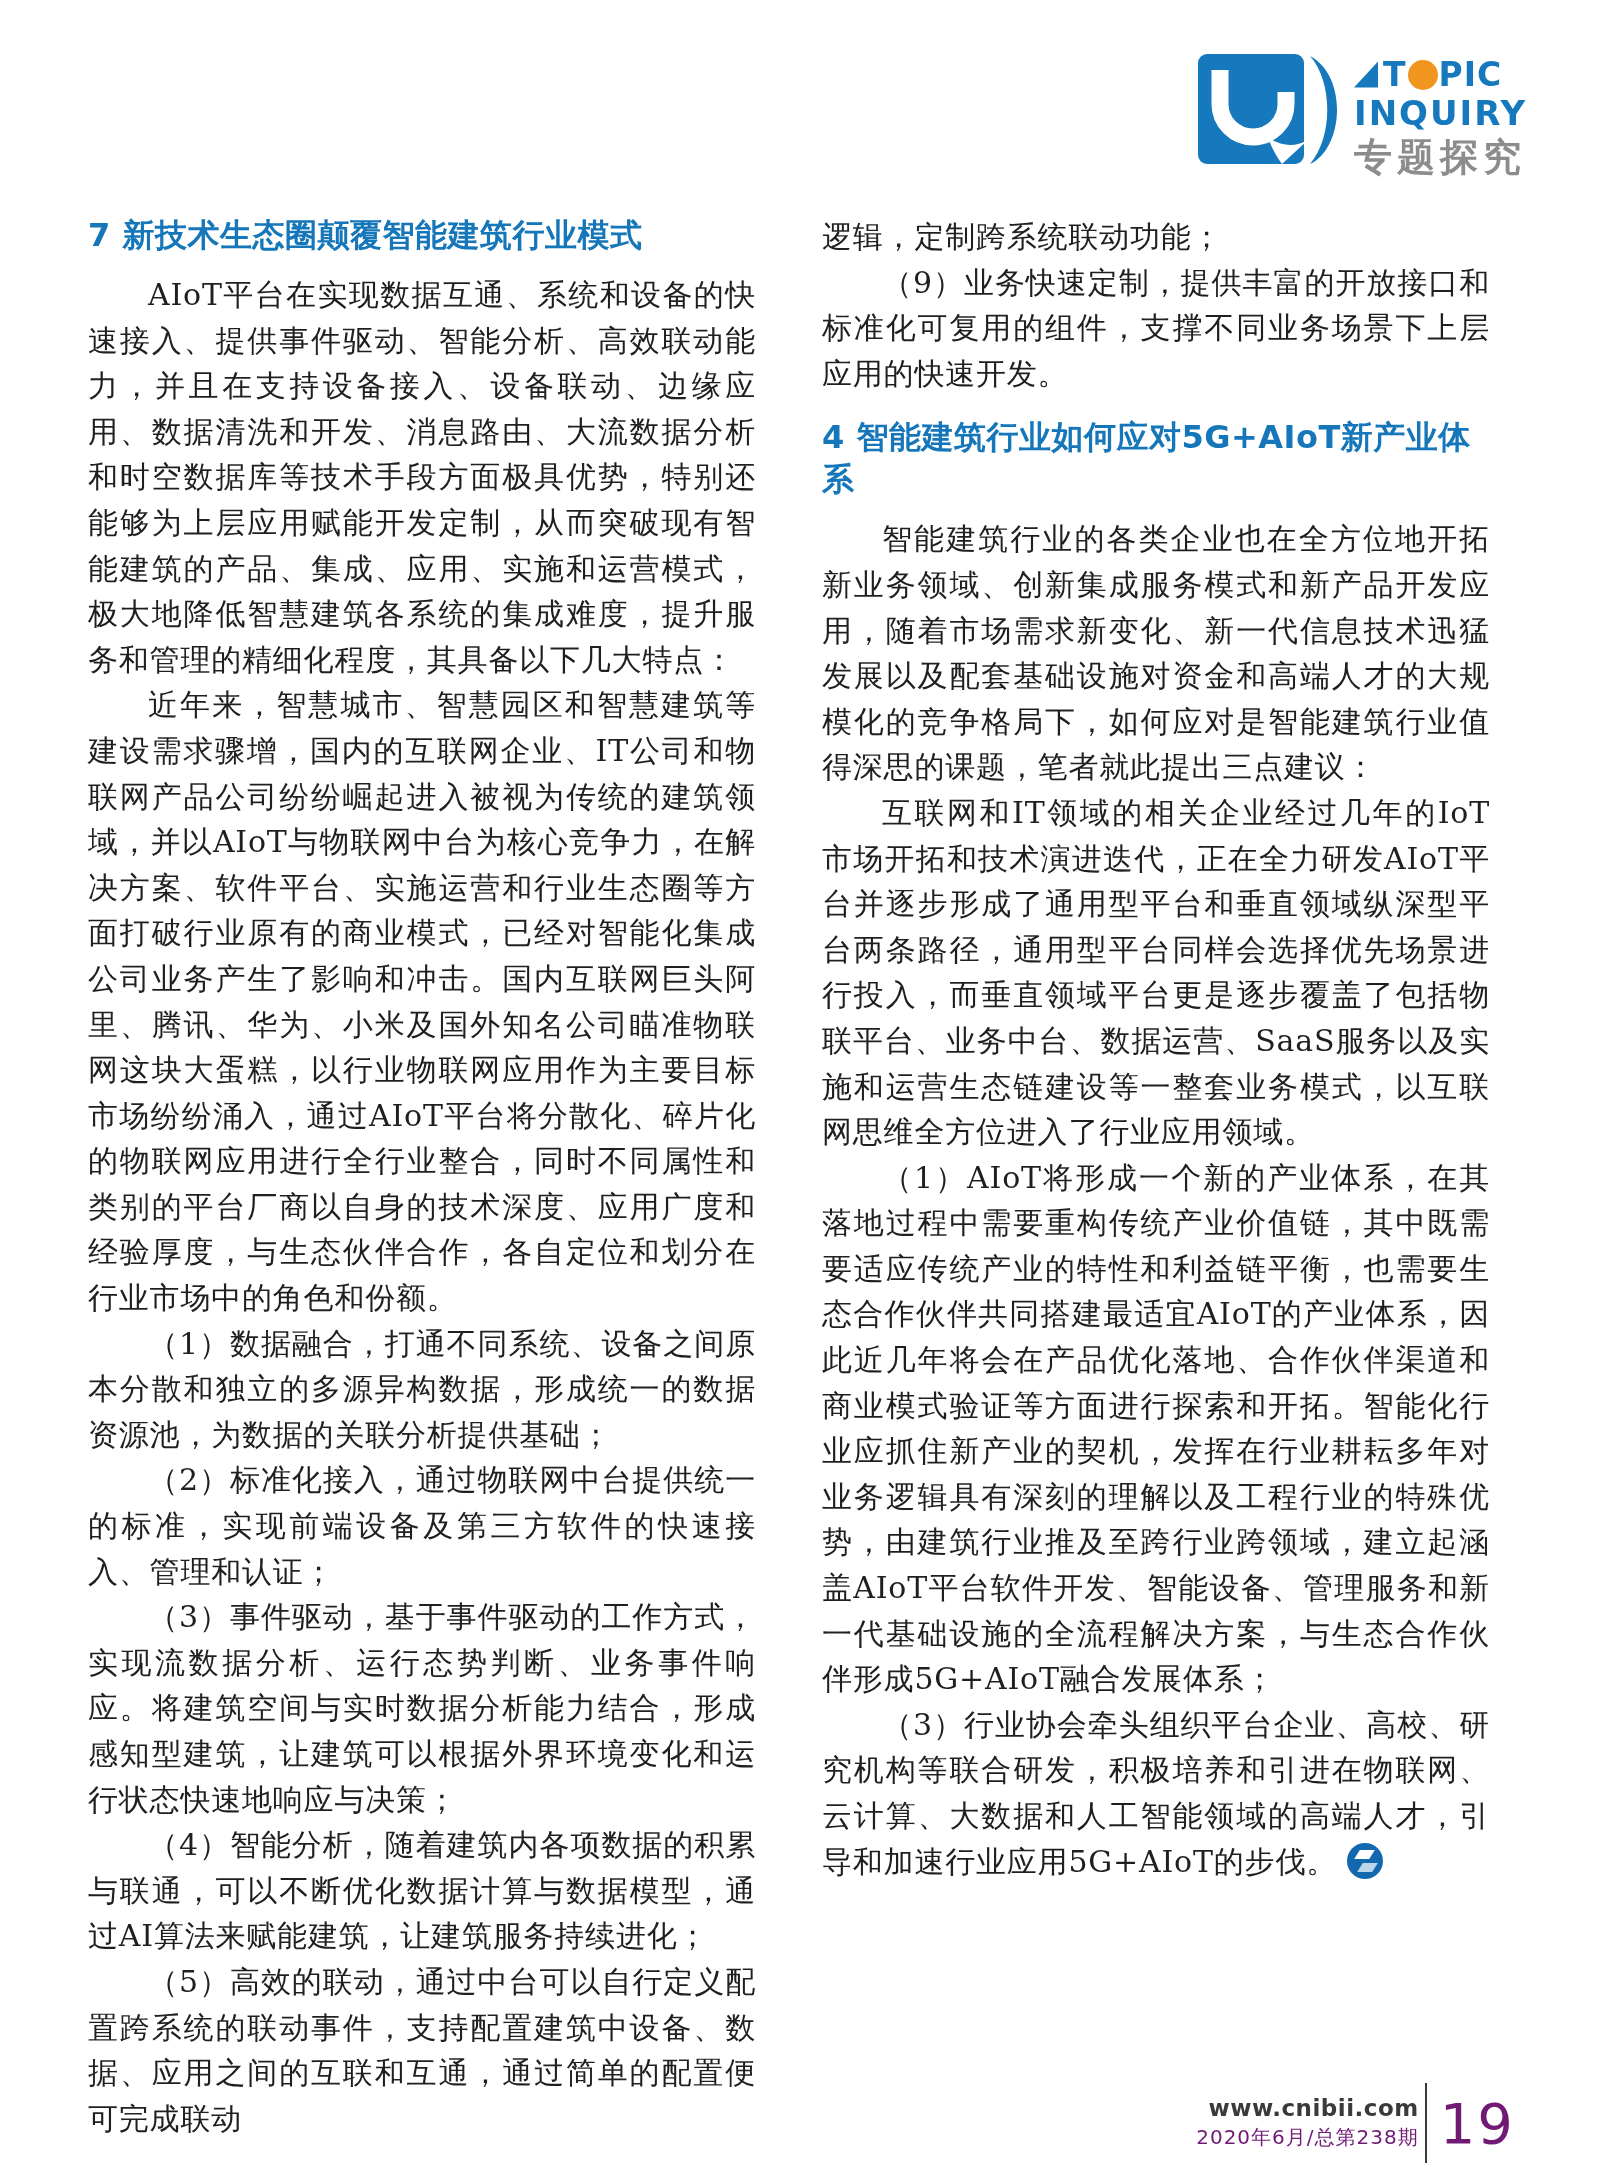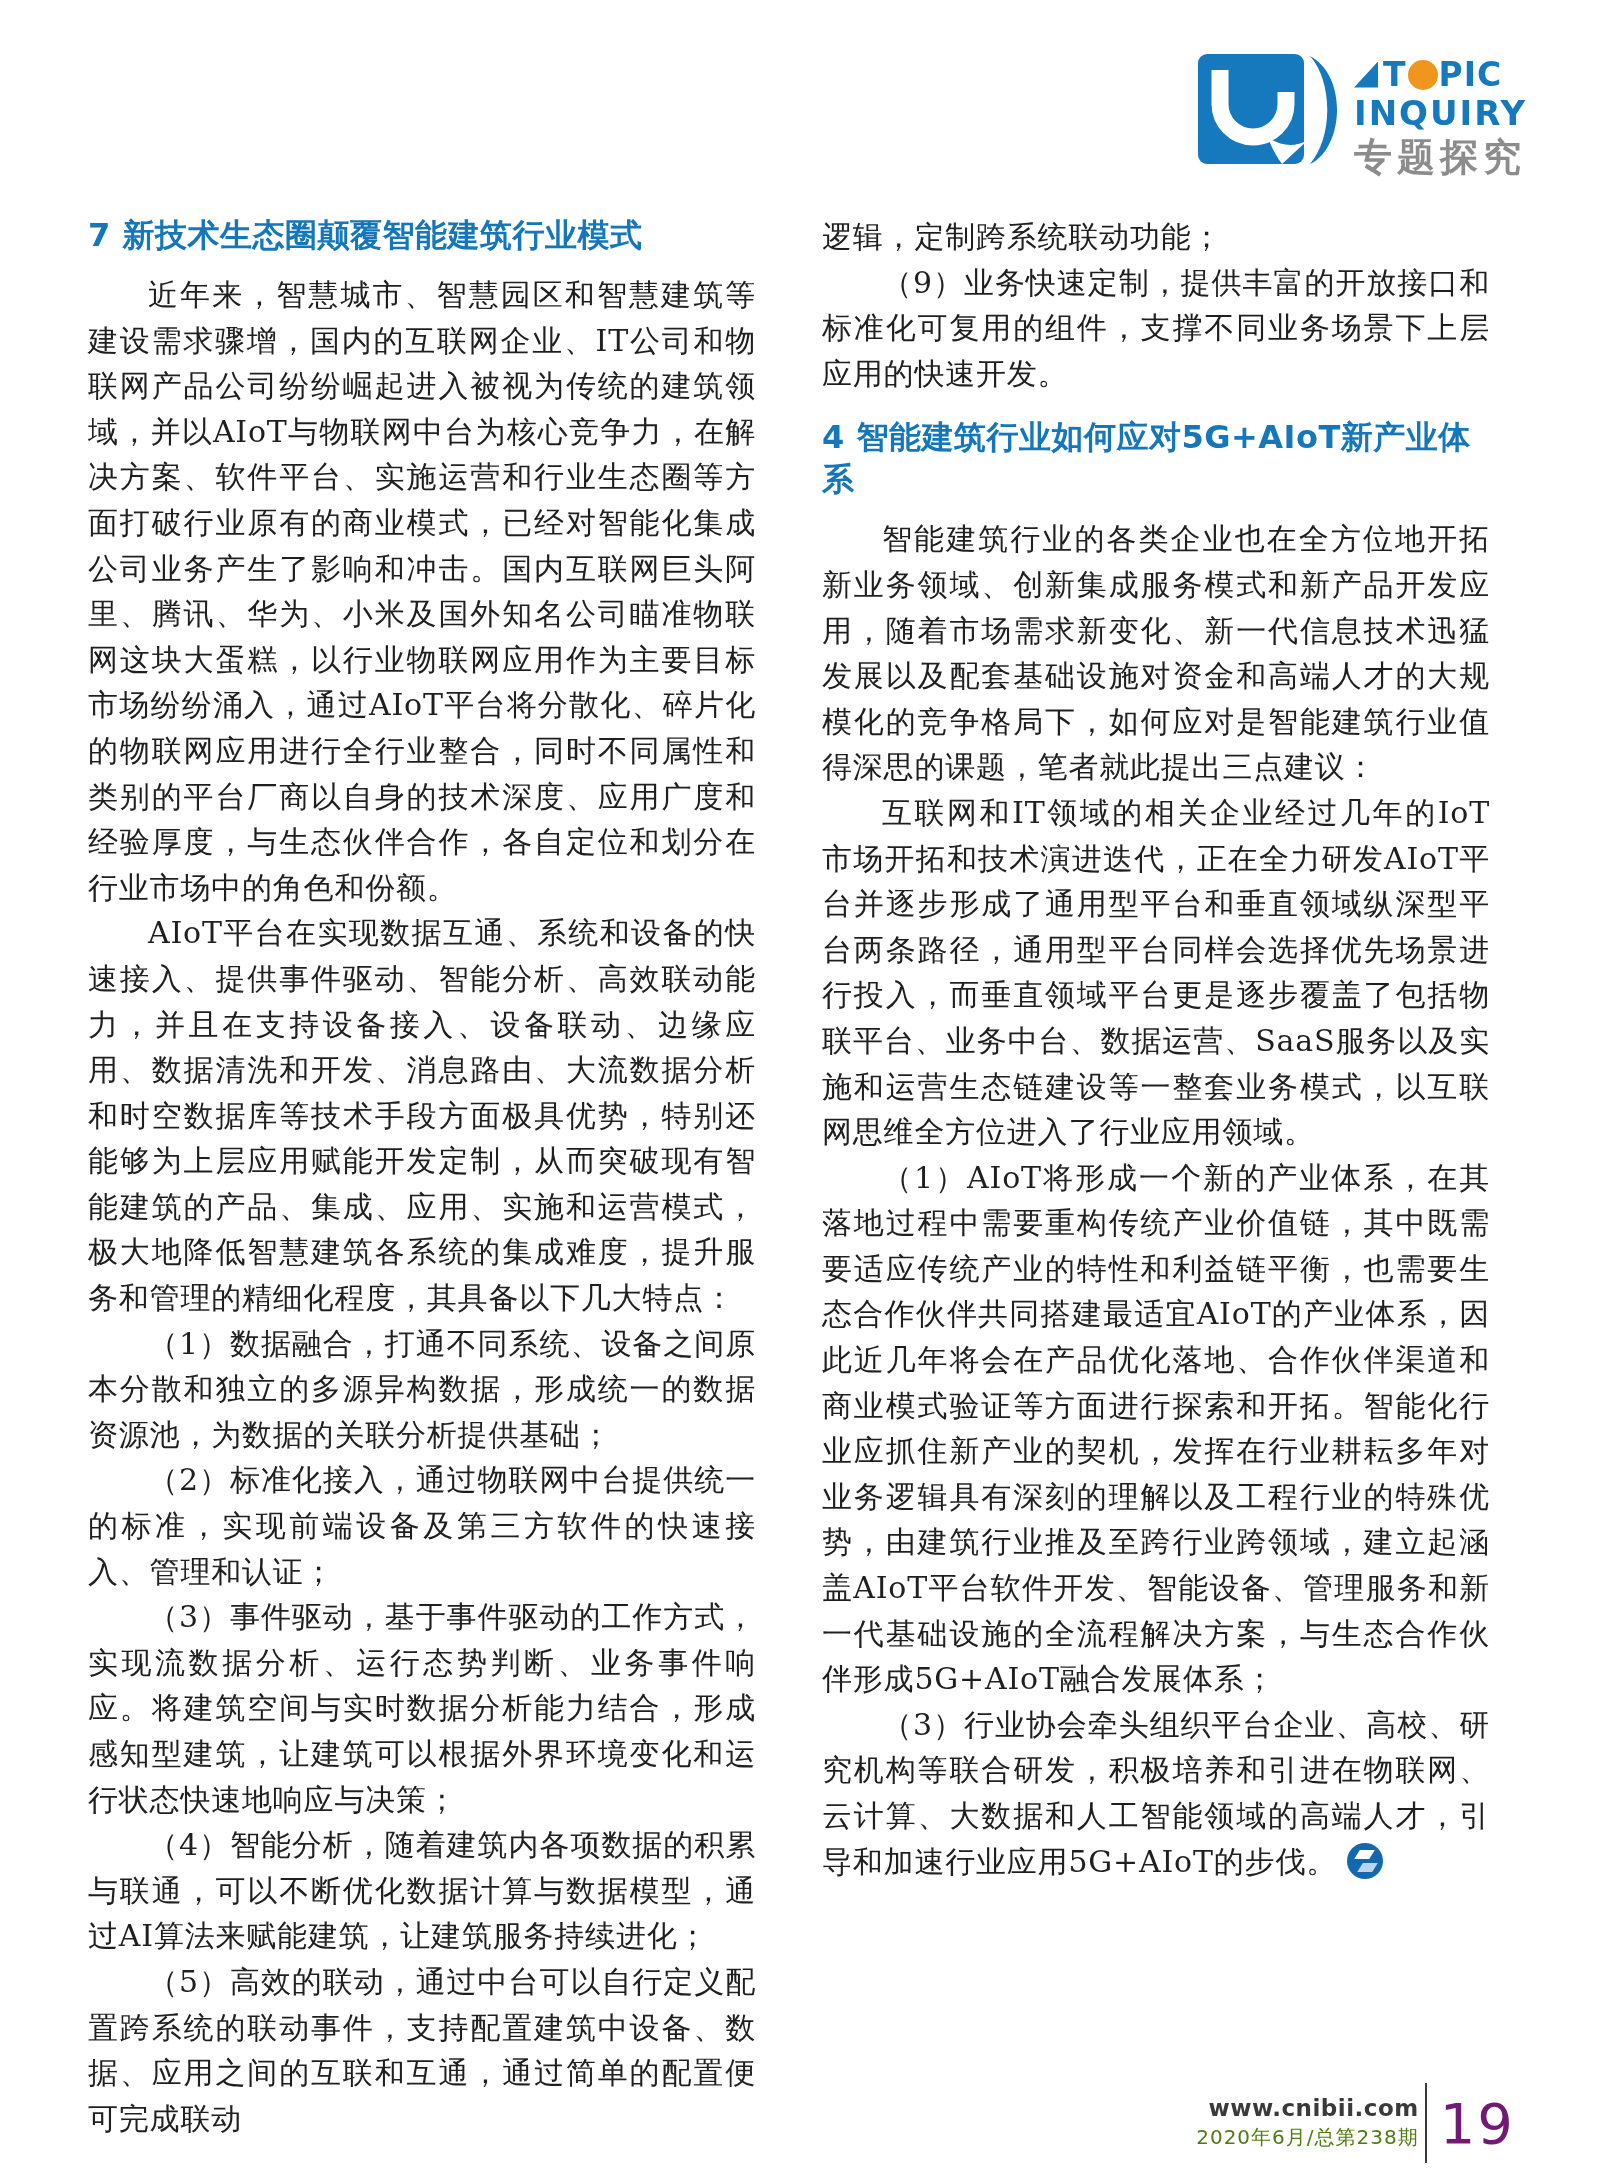--- a/index.html
+++ b/index.html
@@ -80,21 +80,21 @@
   .endmark-bar2 { left:13px; top:20px; background:rgba(255,255,255,0.72); }
 
   
   .footer {
     position:absolute; right:84px; bottom:18px;
     display:flex; align-items:center;
     font-family:"DejaVu Sans","Liberation Sans",sans-serif;
   }
   .footer-text { text-align:right; margin-right:6px; }
   .footer-site { font-size:23px; font-weight:bold; color:#3a3a3a; letter-spacing:0.5px; }
-  .footer-issue { font-size:20px; color:#4d7c0f; margin-top:3px; letter-spacing:1px; }
+  .footer-issue { font-size:20px; color:#701a75; margin-top:3px; letter-spacing:1px; }
   .footer-divider { width:2px; height:80px; background:#3a3a3a; margin-right:13px; }
   .footer-page { font-size:56px; font-weight:400; color:#701a75; letter-spacing:2px; }
 </style>
 </head>
 <body>
 
 <div class="page">
 
   <div class="logo">
     <div class="logo-mark">
@@ -114,22 +114,22 @@
       </div>
       <div class="logo-row2">INQUIRY</div>
       <div class="logo-row3">专题探究</div>
     </div>
   </div>
 
   <div class="columns">
 
     <div class="col">
       <h2 class="section">7 新技术生态圈颠覆智能建筑行业模式</h2>
+      <p class="indent">AIoT平台在实现数据互通、系统和设备的快速接入、提供事件驱动、智能分析、高效联动能力，并且在支持设备接入、设备联动、边缘应用、数据清洗和开发、消息路由、大流数据分析和时空数据库等技术手段方面极具优势，特别还能够为上层应用赋能开发定制，从而突破现有智能建筑的产品、集成、应用、实施和运营模式，极大地降低智慧建筑各系统的集成难度，提升服务和管理的精细化程度，其具备以下几大特点：</p>
       <p class="indent">近年来，智慧城市、智慧园区和智慧建筑等建设需求骤增，国内的互联网企业、IT公司和物联网产品公司纷纷崛起进入被视为传统的建筑领域，并以AIoT与物联网中台为核心竞争力，在解决方案、软件平台、实施运营和行业生态圈等方面打破行业原有的商业模式，已经对智能化集成公司业务产生了影响和冲击。国内互联网巨头阿里、腾讯、华为、小米及国外知名公司瞄准物联网这块大蛋糕，以行业物联网应用作为主要目标市场纷纷涌入，通过AIoT平台将分散化、碎片化的物联网应用进行全行业整合，同时不同属性和类别的平台厂商以自身的技术深度、应用广度和经验厚度，与生态伙伴合作，各自定位和划分在行业市场中的角色和份额。</p>
-      <p class="indent">AIoT平台在实现数据互通、系统和设备的快速接入、提供事件驱动、智能分析、高效联动能力，并且在支持设备接入、设备联动、边缘应用、数据清洗和开发、消息路由、大流数据分析和时空数据库等技术手段方面极具优势，特别还能够为上层应用赋能开发定制，从而突破现有智能建筑的产品、集成、应用、实施和运营模式，极大地降低智慧建筑各系统的集成难度，提升服务和管理的精细化程度，其具备以下几大特点：</p>
       <p class="indent">（1）数据融合，打通不同系统、设备之间原本分散和独立的多源异构数据，形成统一的数据资源池，为数据的关联分析提供基础；</p>
       <p class="indent">（2）标准化接入，通过物联网中台提供统一的标准，实现前端设备及第三方软件的快速接入、管理和认证；</p>
       <p class="indent">（3）事件驱动，基于事件驱动的工作方式，实现流数据分析、运行态势判断、业务事件响应。将建筑空间与实时数据分析能力结合，形成感知型建筑，让建筑可以根据外界环境变化和运行状态快速地响应与决策；</p>
       <p class="indent">（4）智能分析，随着建筑内各项数据的积累与联通，可以不断优化数据计算与数据模型，通过AI算法来赋能建筑，让建筑服务持续进化；</p>
       <p class="indent">（5）高效的联动，通过中台可以自行定义配置跨系统的联动事件，支持配置建筑中设备、数据、应用之间的互联和互通，通过简单的配置便可完成联动</p>
     </div>
 
     <div class="col">
       <p>逻辑，定制跨系统联动功能；</p>
       <p class="indent">（9）业务快速定制，提供丰富的开放接口和标准化可复用的组件，支撑不同业务场景下上层应用的快速开发。</p>

